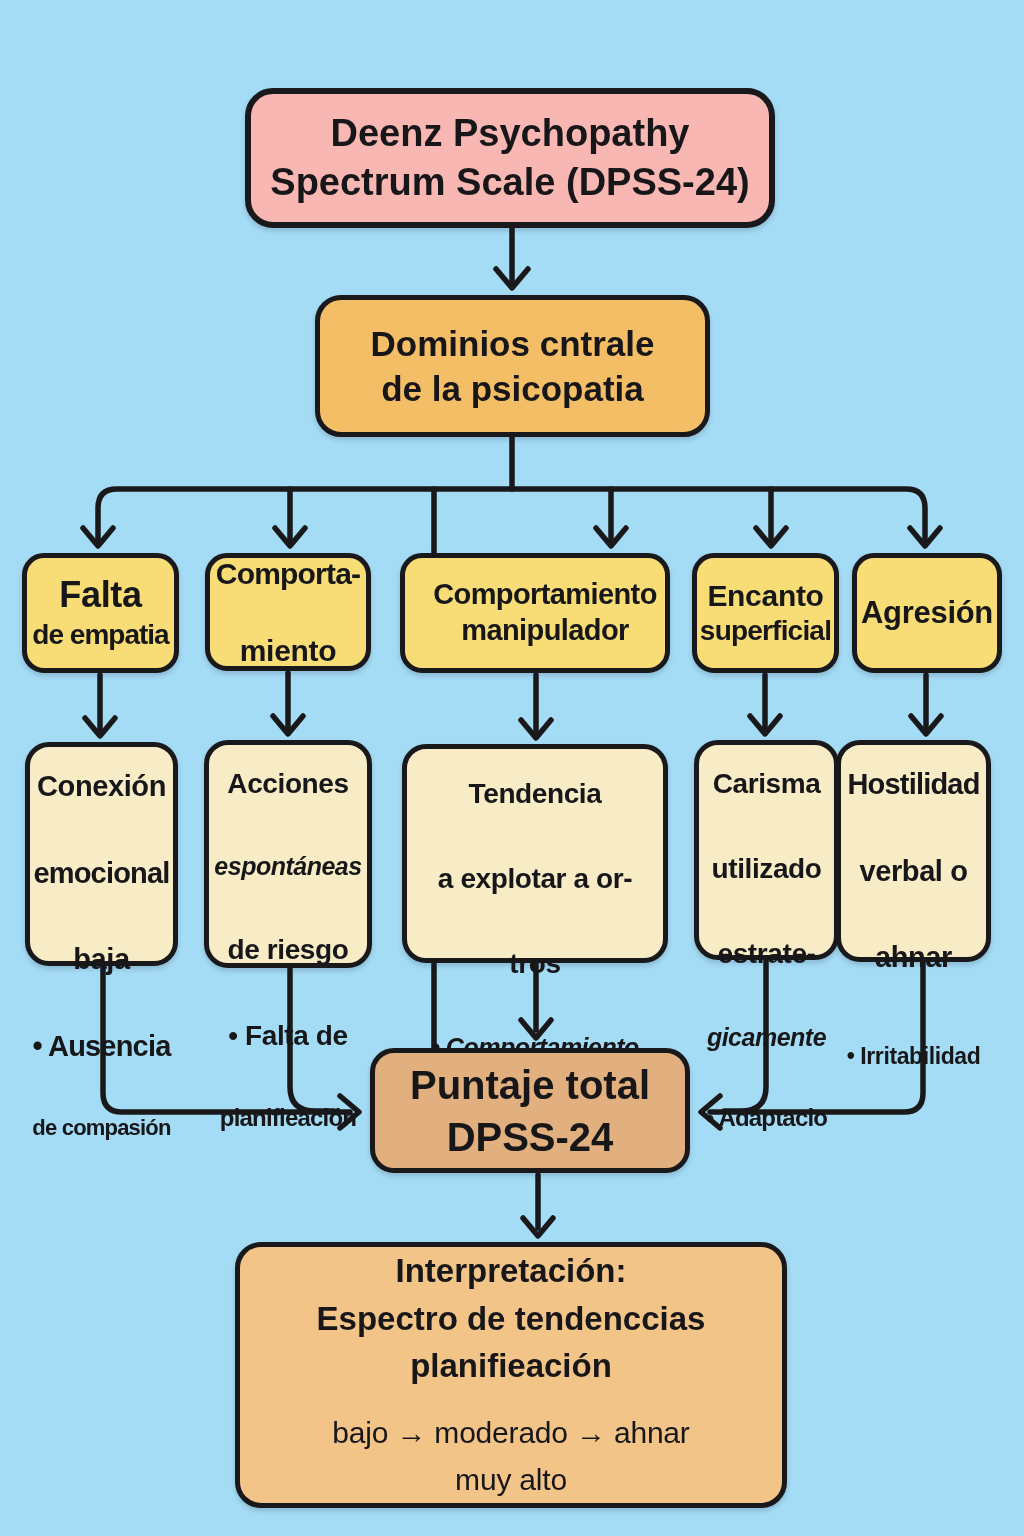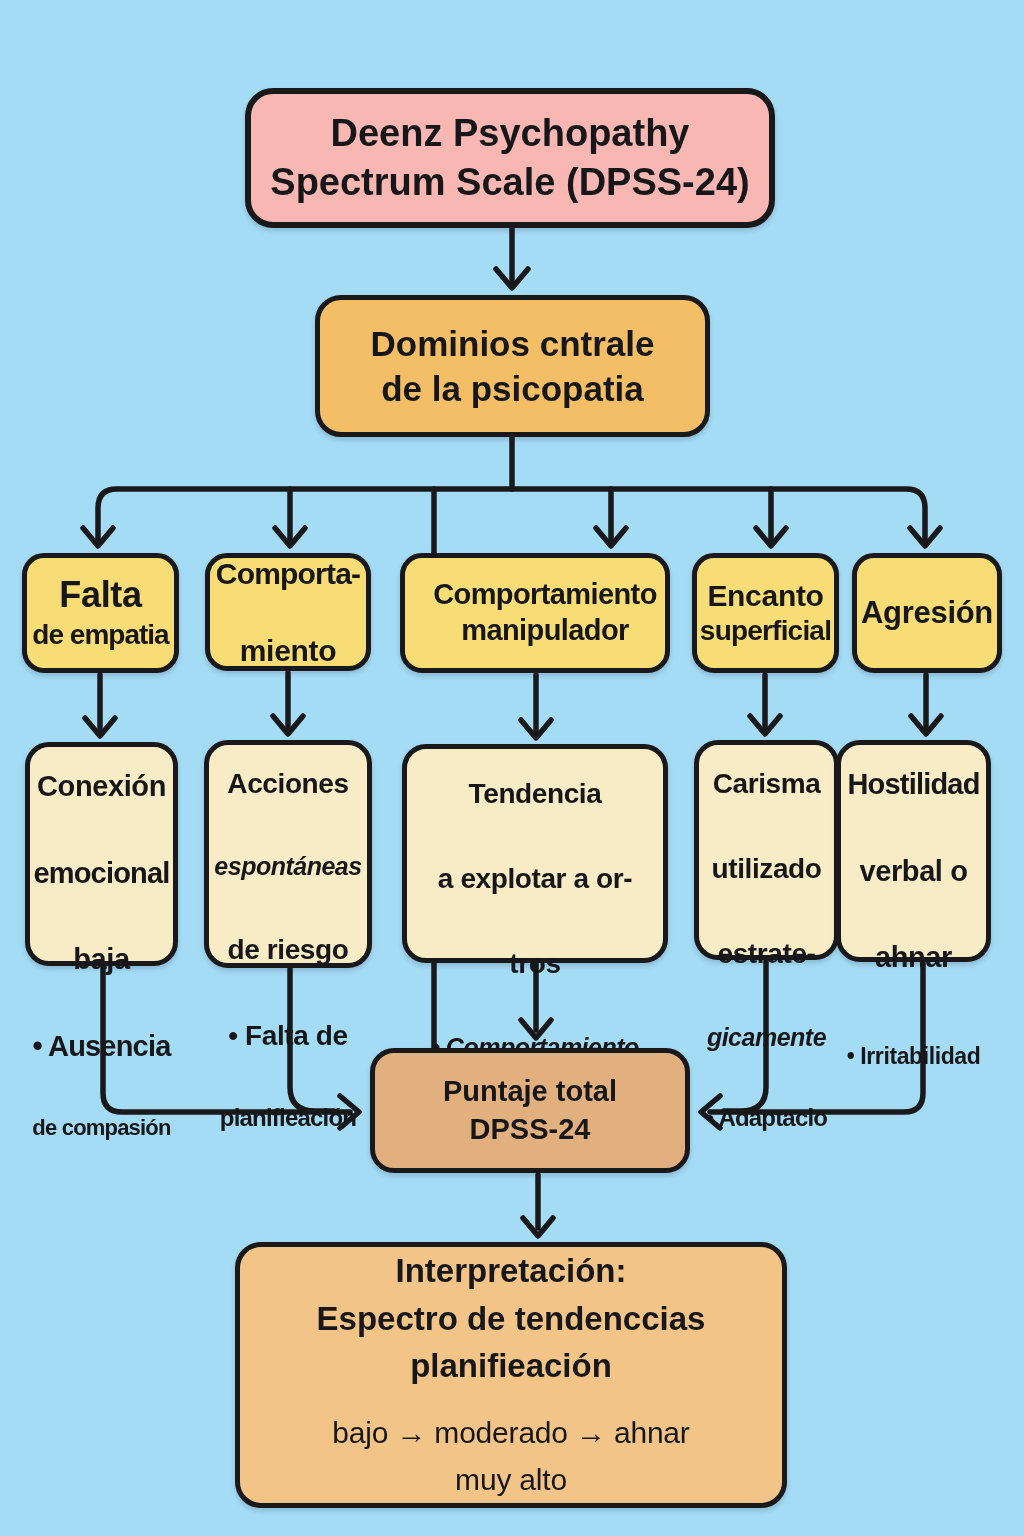--- a/index.html
+++ b/index.html
@@ -46,21 +46,21 @@
 
   .detail{background:var(--detail-bg,#F8ECC7);border-radius:24px;font-size:28px;
     line-height:1.33;letter-spacing:-0.4px;justify-content:flex-start;padding-top:20px;gap:48px;}
   .b-x1{left:25px;top:742px;width:153px;height:224px;font-size:29px;}
   .b-x2{left:204px;top:740px;width:168px;height:228px;}
   .b-x3{left:402px;top:744px;width:266px;height:219px;padding-top:26px;}
   .b-x4{left:694px;top:740px;width:145px;height:220px;}
   .b-x5{left:836px;top:740px;width:155px;height:222px;font-size:29px;}
 
   .b-total{left:370px;top:1048px;width:320px;height:125px;border-radius:24px;
-    background:var(--total-bg,#E2AF7E);font-size:29px;line-height:1.3;}
+    background:var(--total-bg,#E2AF7E);font-size:40px;line-height:1.3;}
   .b-interp{left:235px;top:1242px;width:552px;height:266px;border-radius:26px;
     background:var(--interp-bg,#F3C488);font-size:33px;line-height:1.45;}
 
   .t-xl{font-size:36px;}
   .t-lg28{font-size:28px;letter-spacing:-1px;}
   .sz25{font-size:25px;letter-spacing:-0.5px;font-style:italic;}
   .sz24{font-size:24px;}
   .sz23{font-size:23px;}
   .sz22{font-size:22px;letter-spacing:-0.8px;}
   .tight{letter-spacing:-0.8px;}

